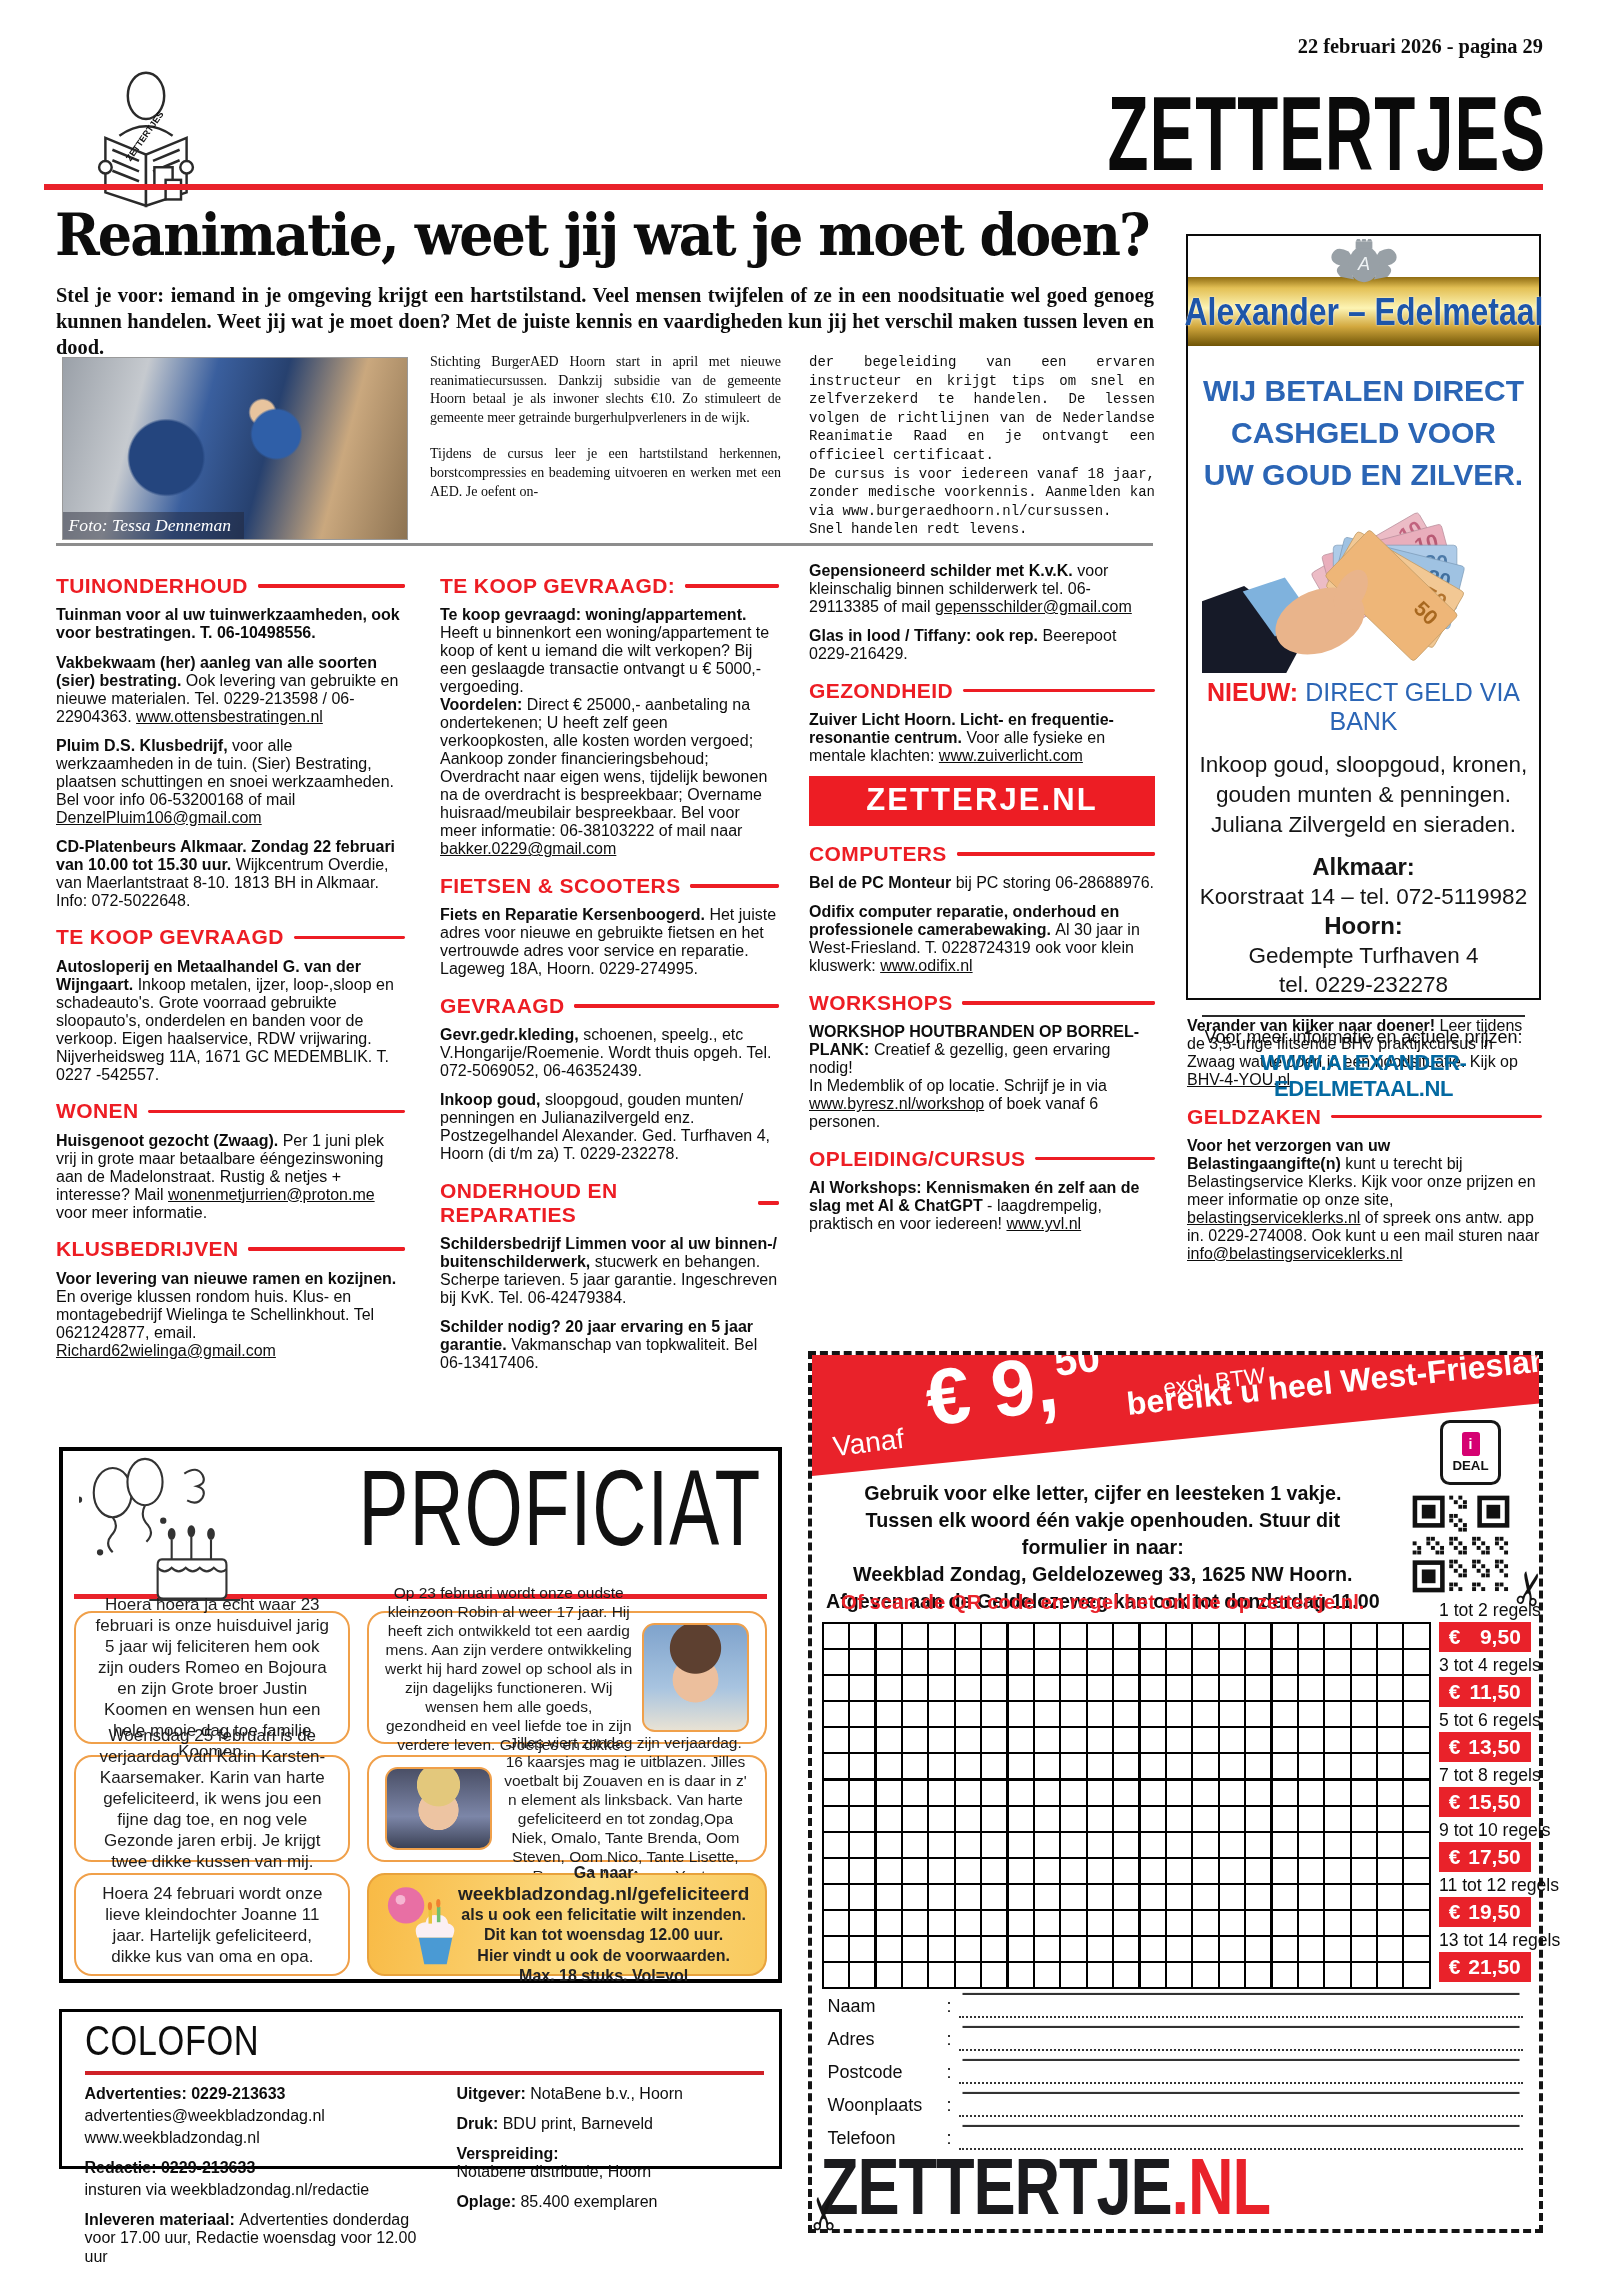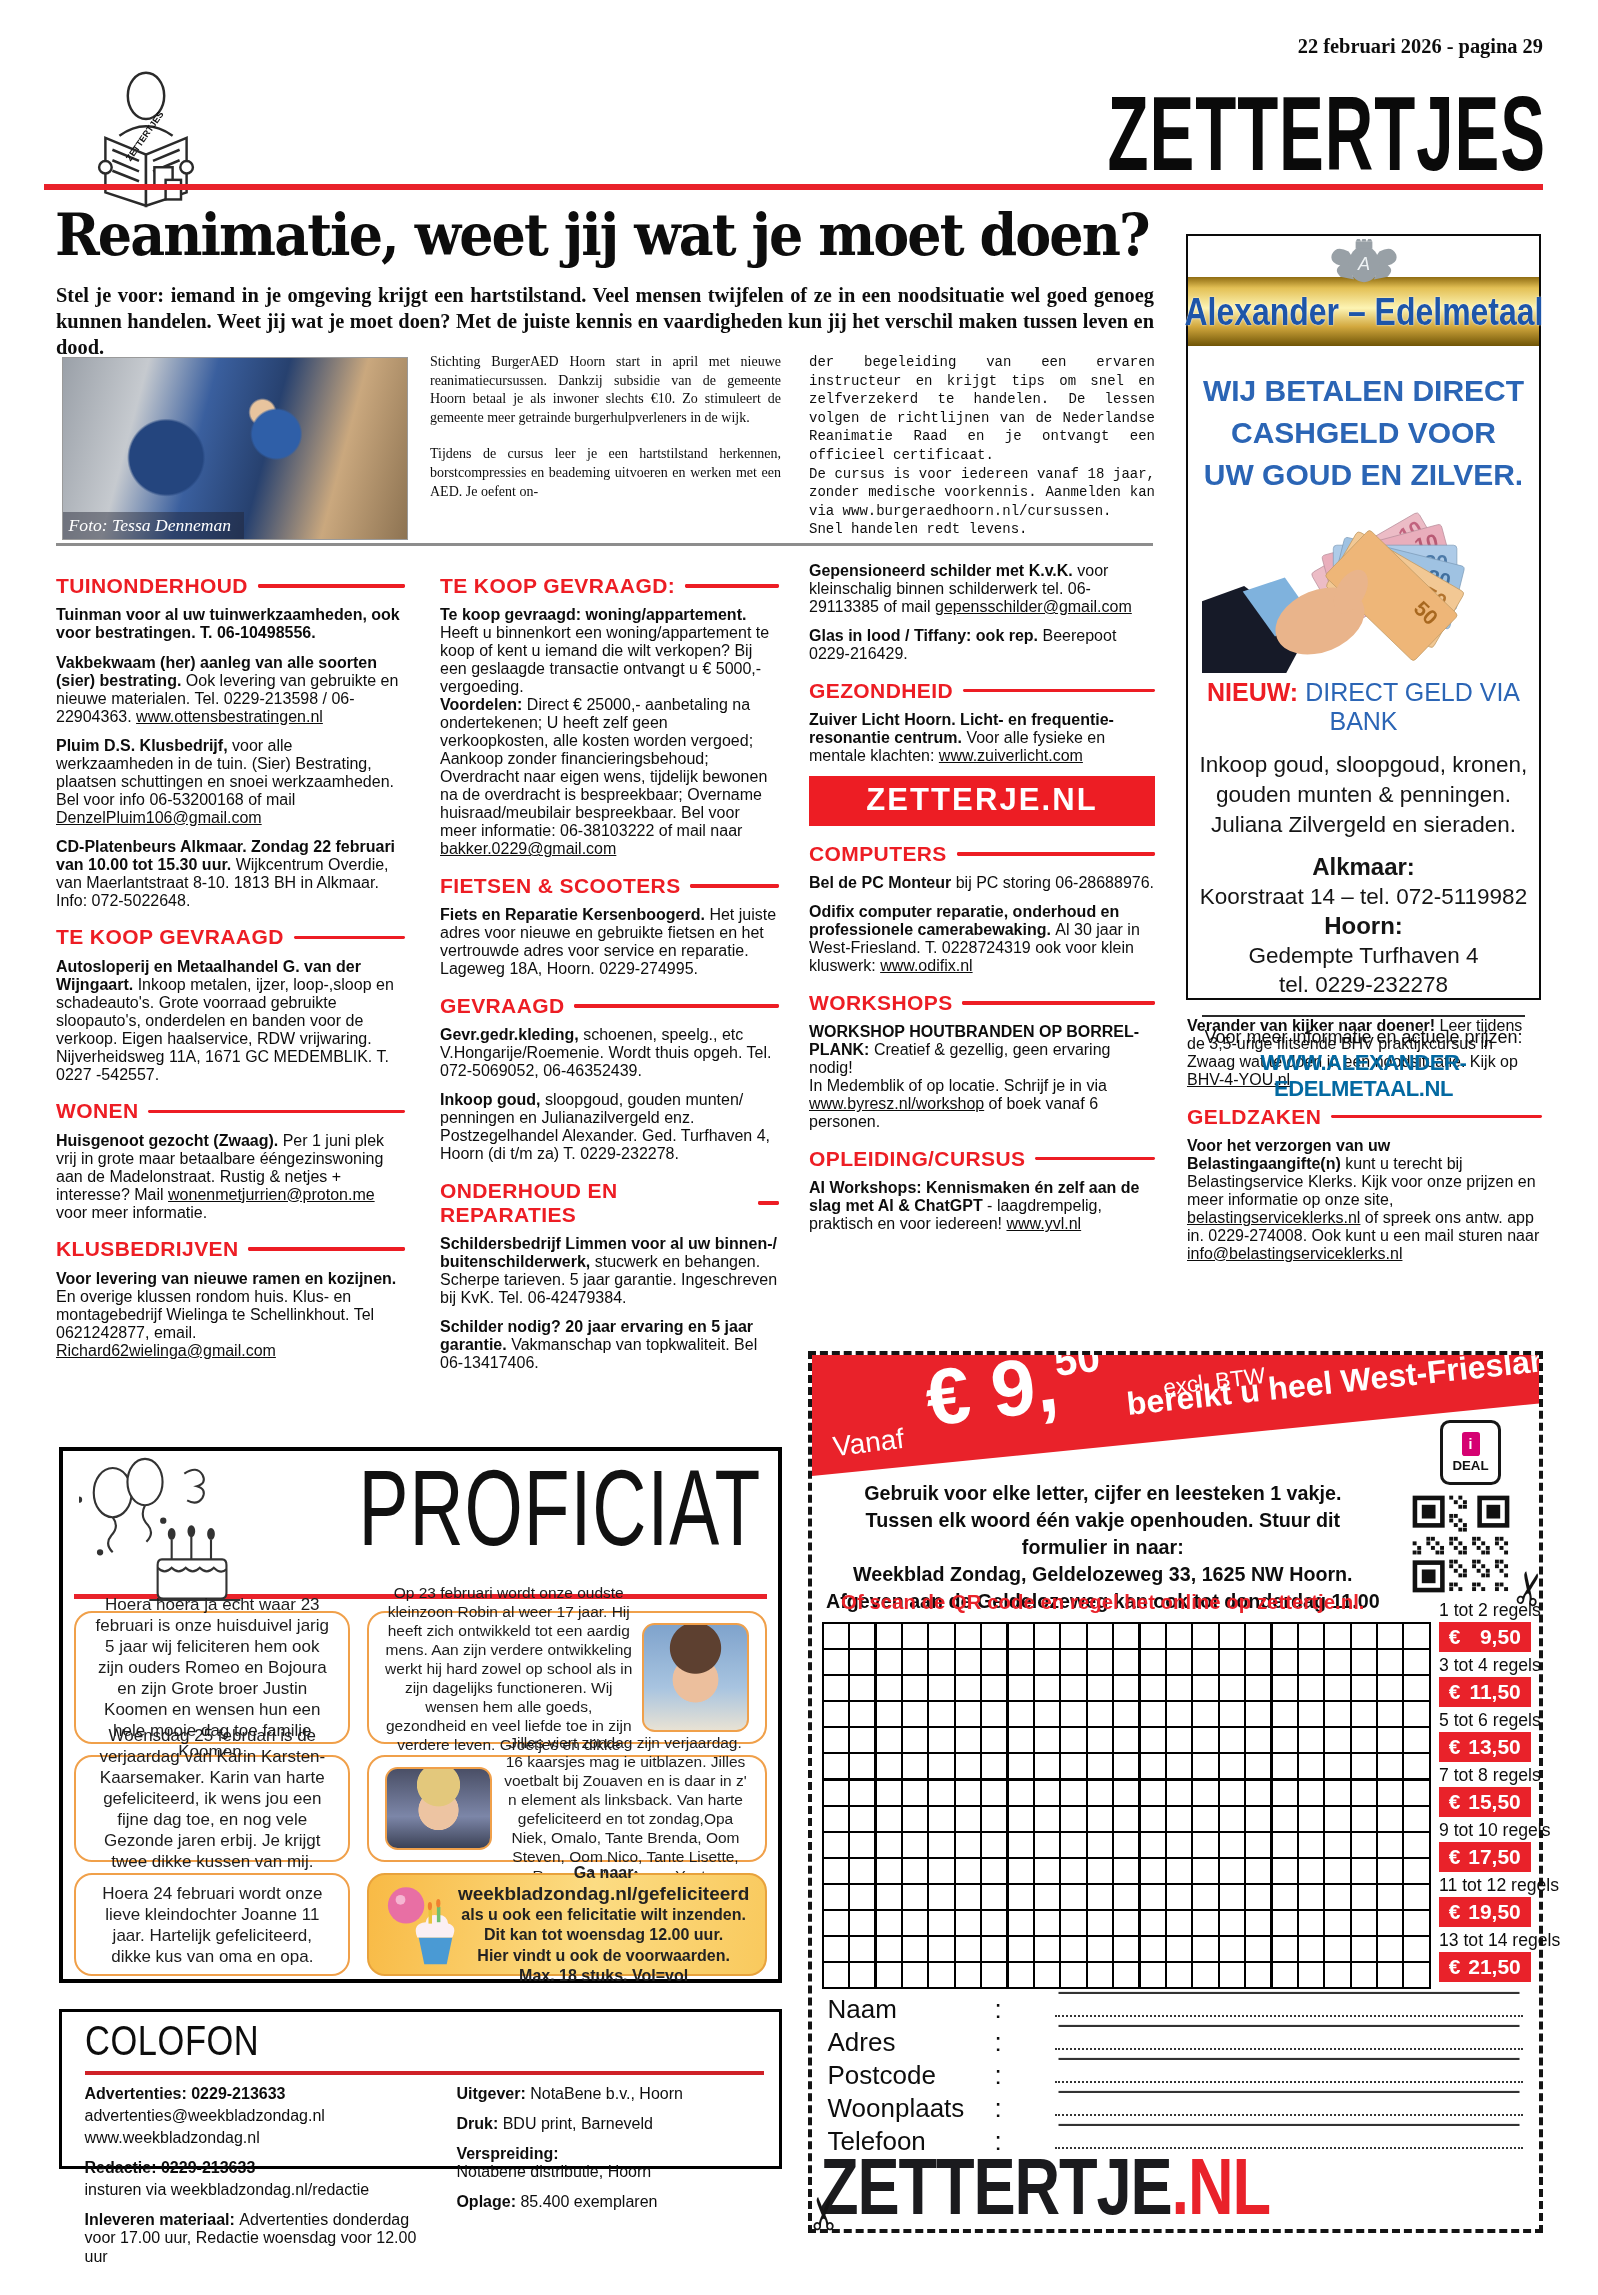--- a/index.html
+++ b/index.html
@@ -135,21 +135,21 @@
   .letter-grid{position:absolute;left:9.8px;top:267px;width:605px;display:grid;
                grid-template-columns:repeat(23,1fr);grid-auto-rows:24px;background:#000;gap:2.1px;
                border:2.8px solid #000;}
   .letter-grid .cell{background:#fff;}
   .cp-prices{position:absolute;left:627px;right:8.4px;top:244px;}
   .pair{height:55px;}
   .plabel{font-size:17.6px;text-align:center;height:23px;line-height:23px;white-space:nowrap;}
   .ptag{background:#e9222a;color:#fff;font-weight:800;font-size:21px;height:29.5px;line-height:29.5px;
         display:flex;justify-content:space-between;padding:0 9.8px;}
   .cp-form{position:absolute;left:15.5px;top:639px;width:695px;}
-  .frow{display:flex;align-items:flex-start;height:24px;margin-bottom:9px;font-size:26px;gap:48px;}
+  .frow{display:flex;align-items:center;height:24px;margin-bottom:9px;font-size:18px;}
   .flabel{width:119px;}
   .fcolon{width:12.6px;}
   .fdots{flex:1;border-bottom:2.8px dotted #333;height:21px;box-shadow:0 -5.6px 0 -3.5px #333;
          border-bottom-style:dotted;}
   .cp-logo{position:absolute;left:8.4px;top:792px;font-size:79px;line-height:1;font-weight:800;
            letter-spacing:-1.4px;transform:scaleX(.80);transform-origin:left top;white-space:nowrap;}
   .cp-logo .blk{color:#1b1b1e;}
   .cp-logo .red{color:#e9222a;}
 </style>
 </head>

